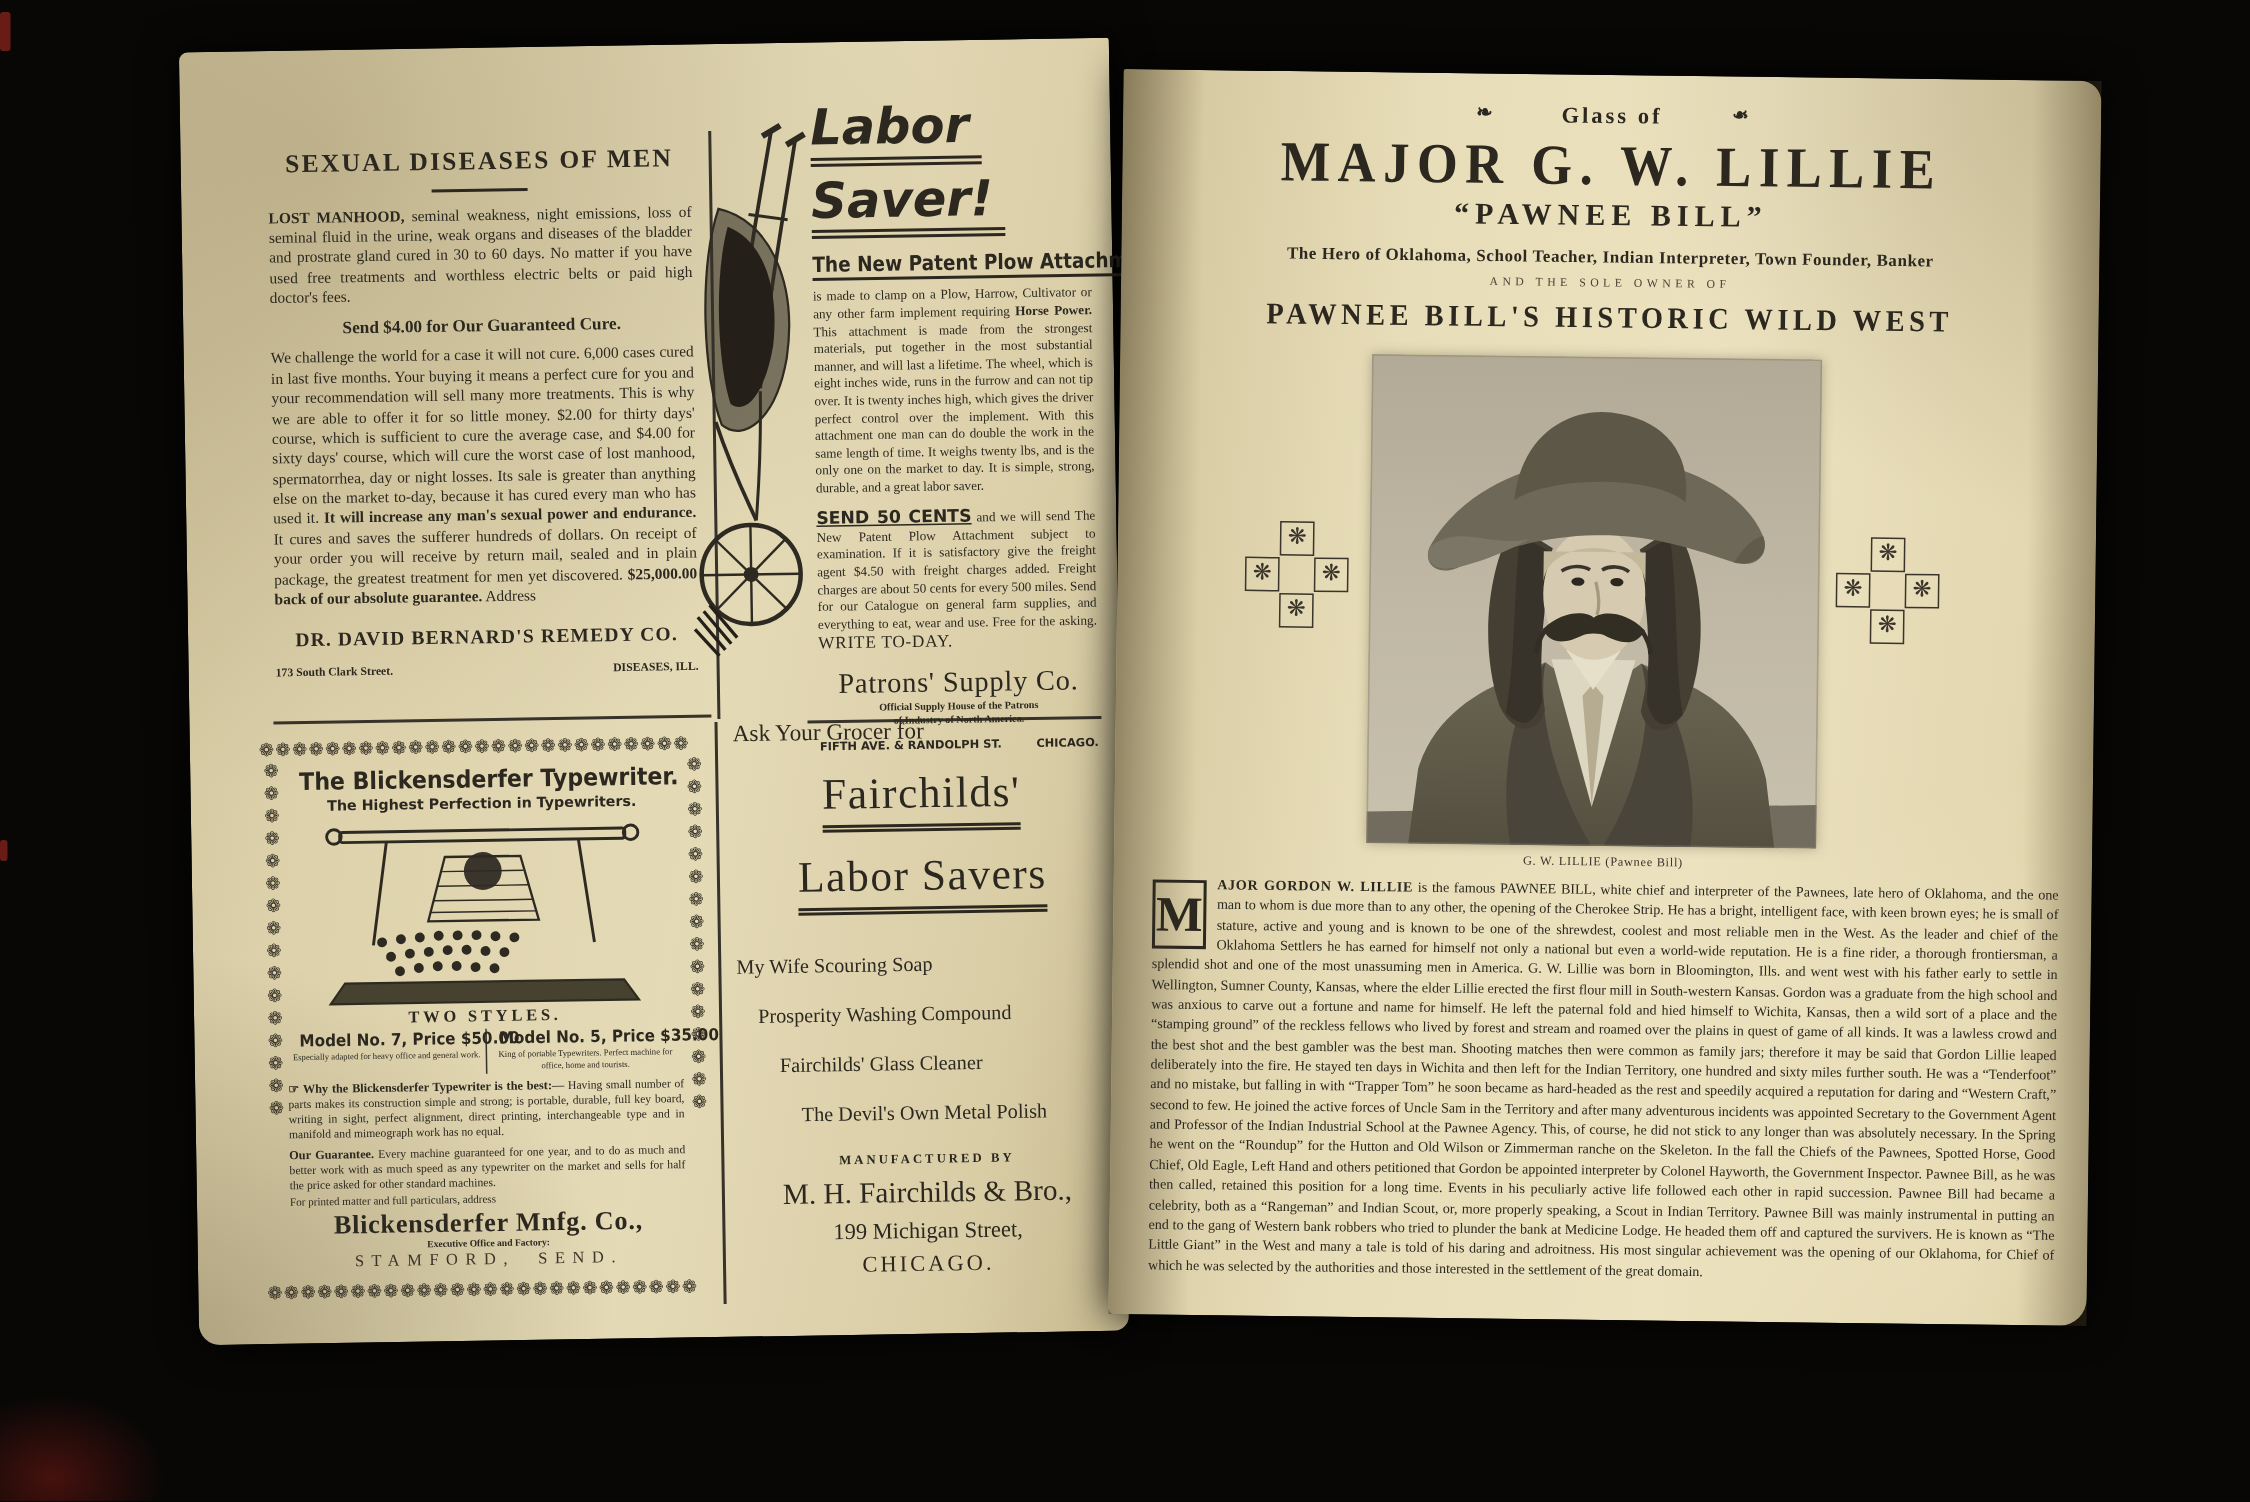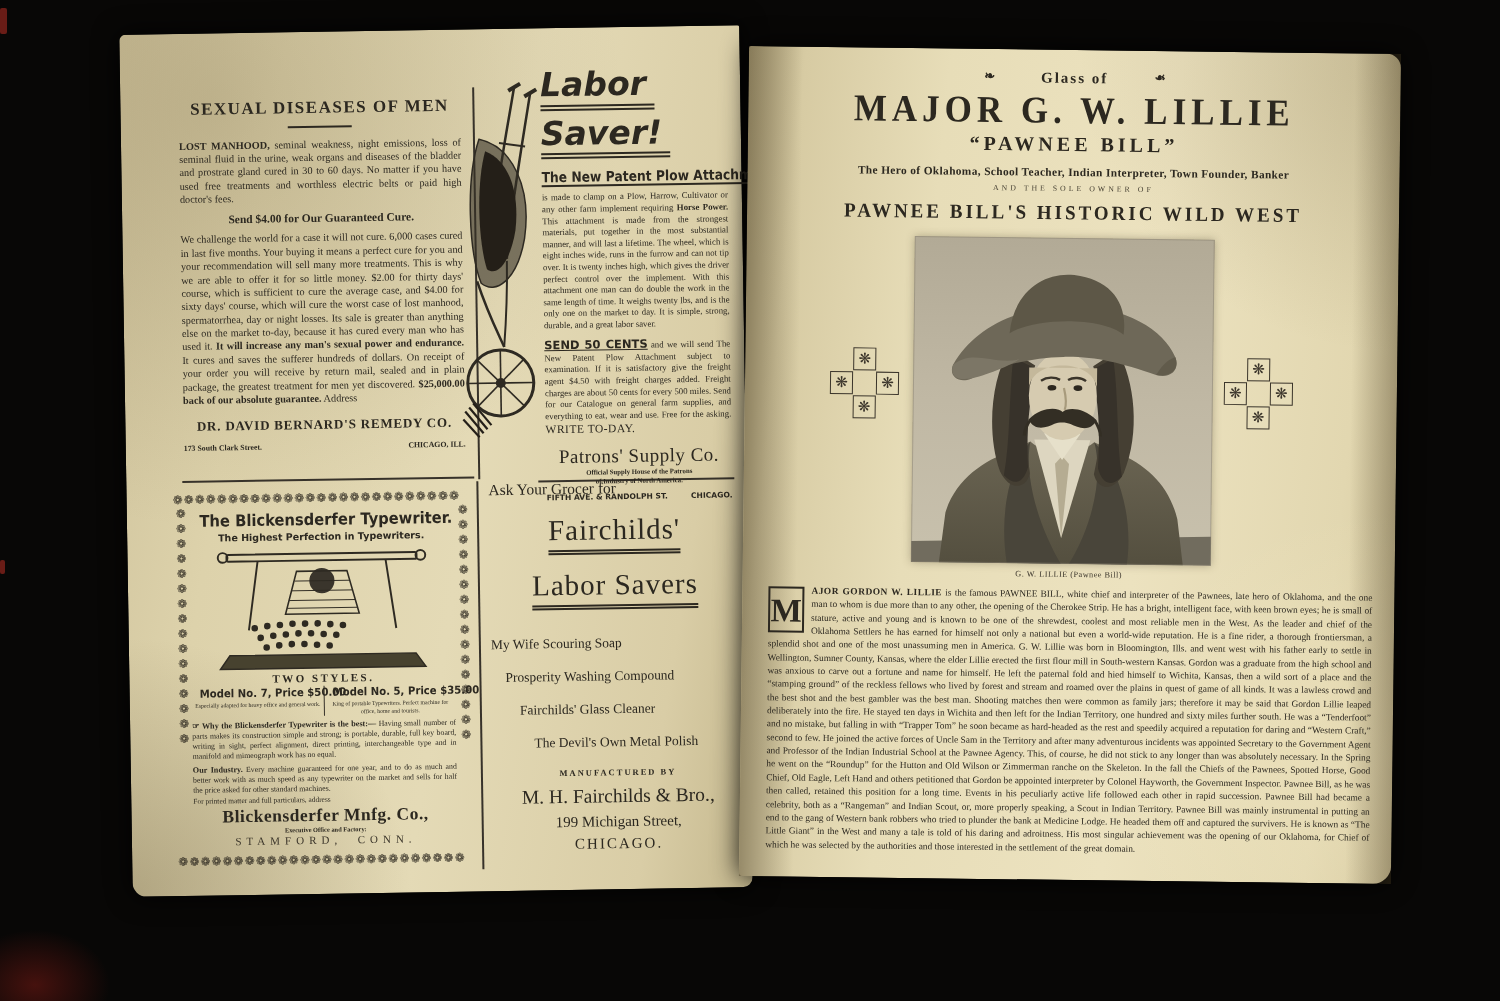--- a/index.html
+++ b/index.html
@@ -149,21 +149,21 @@
 
     <div id="remedy-ad">
       <div class="title">SEXUAL DISEASES OF MEN</div>
       <div class="title-rule"></div>
       <p><span class="lead">LOST MANHOOD,</span><span> seminal weakness, night emissions, loss of seminal fluid in the urine, weak organs and diseases of the bladder and prostrate gland cured in 30 to 60 days. No matter if you have used free treatments and worthless electric belts or paid high doctor's fees.</span></p>
       <div class="subhead">Send $4.00 for Our Guaranteed Cure.</div>
       <p><span>We challenge the world for a case it will not cure.  6,000 cases cured in last five months.  Your buying it means a perfect cure for you and your recommendation will sell many more treatments.  This is why we are able to offer it for so little money.  $2.00 for thirty days' course, which is sufficient to cure the average case, and $4.00 for sixty days' course, which will cure the worst case of lost manhood, spermatorrhea, day or night losses.  Its sale is greater than anything else on the market to-day, because it has cured every man who has used it.  </span><b>It will increase any man's sexual power and endurance.</b><span>  It cures and saves the sufferer hundreds of dollars.  On receipt of your order you will receive by return mail, sealed and in plain package, the greatest treatment for men yet discovered.  </span><b>$25,000.00 back of our absolute guarantee.</b><span>  Address</span></p>
       <div class="company">DR. DAVID BERNARD'S REMEDY CO.</div>
       <div class="addr">
         <span>173 South Clark Street.</span>
-        <span>CHICAGO, ILL.</span>
+        <span>DISEASES, ILL.</span>
       </div>
     </div>
 
     <div class="rule-v" style="left:352px;top:58px;height:392px;"></div>
     <div class="rule-h" style="left:56px;top:447px;width:292px;"></div>
     <div class="rule-h" style="left:412px;top:452px;width:196px;"></div>
     <div class="rule-v" style="left:350px;top:452px;height:388px;"></div>
 
     <svg id="plow-art" viewBox="0 0 104 366">
       <path class="line" d="M64,6 C54,62 40,122 42,172" stroke-width="2.5"></path>
@@ -259,25 +259,25 @@
           <div class="model">
             <div class="m-name">Model No. 7, Price $50.00</div>
             <div class="m-note">Especially adapted for heavy office and general work.</div>
           </div>
           <div class="model">
             <div class="m-name">Model No. 5, Price $35.00</div>
             <div class="m-note">King of portable Typewriters.  Perfect machine for office, home and tourists.</div>
           </div>
         </div>
         <p class="why"><b>☞ </b><b>Why the Blickensderfer Typewriter is the best:—</b><span> Having small number of parts makes its construction simple and strong; is portable, durable, full key board, writing in sight, perfect alignment, direct printing, interchangeable type and in manifold and mimeograph work has no equal.</span></p>
-        <p class="guar"><b>Our Industry.</b><span>  Every machine guaranteed for one year, and to do as much and better work with as much speed as any typewriter on the market and sells for half the price asked for other standard machines.</span></p>
+        <p class="guar"><b>Our Guarantee.</b><span>  Every machine guaranteed for one year, and to do as much and better work with as much speed as any typewriter on the market and sells for half the price asked for other standard machines.</span></p>
         <div class="addr-line">For printed matter and full particulars, address</div>
         <div class="company">Blickensderfer Mnfg. Co.,</div>
         <div class="co-sub">Executive Office and Factory:</div>
-        <div class="city"><span>STAMFORD,</span>&nbsp;&nbsp;<span>CONN.</span></div>
+        <div class="city"><span>STAMFORD,</span>&nbsp;&nbsp;<span>SEND.</span></div>
       </div>
     </div>
 
     <div id="fairchilds-ad">
       <div class="lead">Ask Your Grocer for</div>
       <div class="t1"><span class="fair-title fair-underline">Fairchilds'</span></div>
       <div class="t2"><span class="fair-title fair-underline">Labor Savers</span></div>
       <ul>
         <li>My Wife Scouring Soap</li>
         <li>Prosperity Washing Compound</li>

